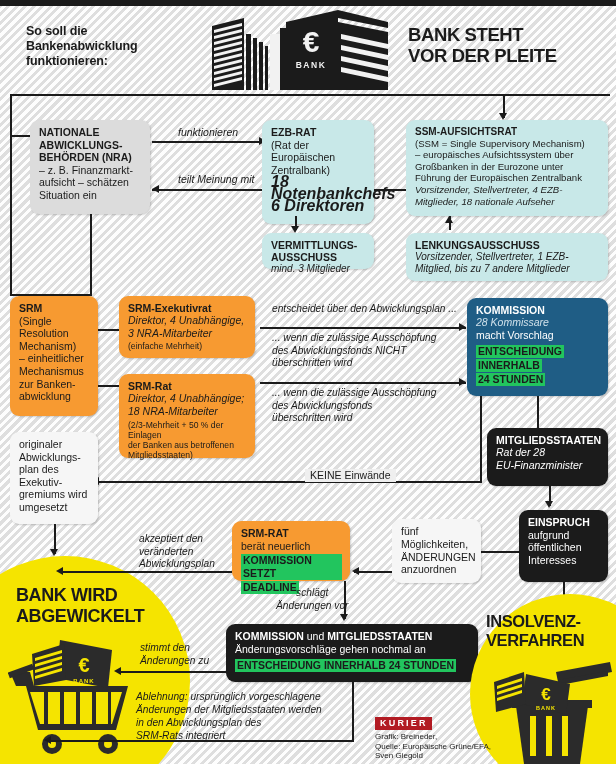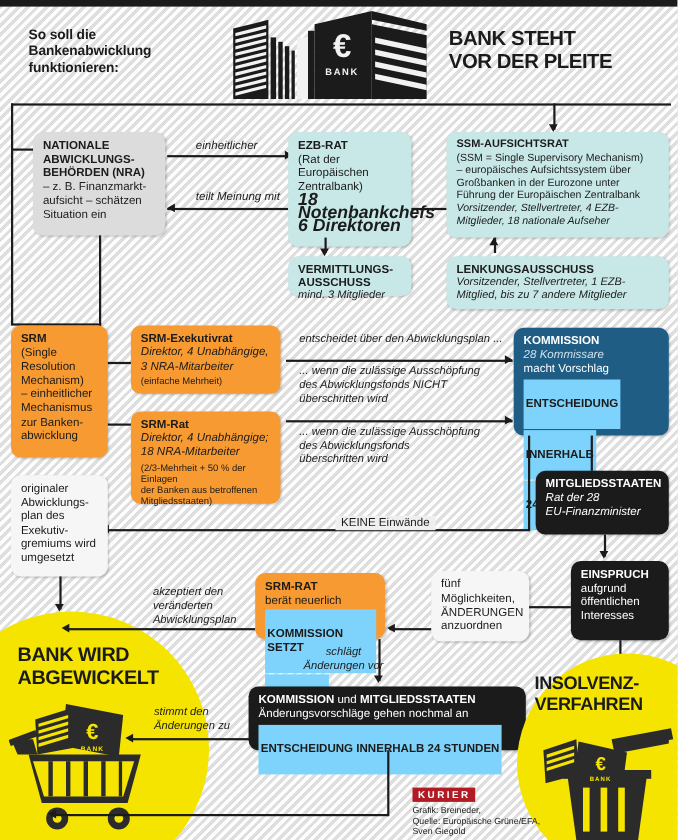--- a/index.html
+++ b/index.html
@@ -50,22 +50,22 @@
   .box .it{font-style:italic;}
 
   .b-grey{background:#dcdcdc;color:#1b1b1b;}
   .b-white{background:#f6f6f6;color:#1b1b1b;}
   .b-cyan{background:#c8e8e8;color:#1b1b1b;}
   .b-orange{background:#f79a31;color:#1b1b1b;}
   .b-blue{background:#1f5d85;color:#ffffff;}
   .b-black{background:#1b1b1b;color:#ffffff;}
 
   .hl{
-    background:#7dd3fc;color:#1b1b1b;font-weight:bold;
-    display:inline-block;padding:16px 2px;line-height:13px;
+    background:#22c55e;color:#1b1b1b;font-weight:bold;
+    display:inline-block;padding:0 2px;line-height:13px;
   }
 
   
   .ln{position:absolute;background:#1b1b1b;}
   .lnh{height:1.6px;}
   .lnv{width:1.6px;}
   .arw{position:absolute;width:0;height:0;}
   .arw-r{border-top:4.5px solid transparent;border-bottom:4.5px solid transparent;border-left:7px solid #1b1b1b;}
   .arw-l{border-top:4.5px solid transparent;border-bottom:4.5px solid transparent;border-right:7px solid #1b1b1b;}
   .arw-d{border-left:4.5px solid transparent;border-right:4.5px solid transparent;border-top:7px solid #1b1b1b;}
@@ -152,21 +152,21 @@
 
   <div class="box b-grey" style="left:30px;top:120px;width:120px;height:94px;font-size:10.5px;line-height:12.5px;">
     <div class="t">NATIONALE</div>
     <div class="t">ABWICKLUNGS-</div>
     <div class="t">BEHÖRDEN (NRA)</div>
     <div style="white-space:pre-line;">– z. B. Finanzmarkt-
 aufsicht – schätzen
 Situation ein</div>
   </div>
 
-  <div class="note" style="left:178px;top:126px;font-size:10.5px;">einheitlicher</div>
+  <div class="note" style="left:178px;top:126px;font-size:10.5px;">funktionieren</div>
   <div class="ln lnh abs" style="left:152px;top:141px;width:110px;"></div>
   <div class="arw arw-r abs" style="left:259px;top:137px;"></div>
 
   <div class="note" style="left:178px;top:173px;font-size:10.5px;">teilt Meinung mit</div>
   <div class="ln lnh abs" style="left:152px;top:189px;width:110px;"></div>
   <div class="arw arw-l abs" style="left:152px;top:185px;"></div>
 
   <div class="box b-cyan" style="left:262px;top:120px;width:112px;height:104px;font-size:10.5px;line-height:12.5px;">
     <div class="t">EZB-RAT</div>
     <div style="white-space:pre-line;">(Rat der
@@ -384,20 +384,24 @@
   </div>
 
   <div class="note" style="left:140px;top:642px;font-size:10.2px;white-space:pre-line;">stimmt den
 Änderungen zu</div>
   <div class="ln lnh abs" style="left:118px;top:671px;width:110px;"></div>
   <div class="arw arw-l abs" style="left:114px;top:667px;"></div>
 
   <div class="ln lnv abs" style="left:352px;top:682px;height:60px;"></div>
   <div class="ln lnh abs" style="left:48px;top:740px;width:305px;"></div>
   <div class="arw arw-l abs" style="left:44px;top:736px;"></div>
+  <div class="note" style="left:136px;top:690px;font-size:10.2px;white-space:pre-line;line-height:13px;">Ablehnung: ursprünglich vorgeschlagene
+Änderungen der Mitgliedsstaaten werden
+in den Abwicklungsplan des
+SRM-Rats integriert</div>
 
   <div class="circle" style="left:470px;top:594px;width:200px;height:200px;"></div>
   <div class="circ-title" style="left:486px;top:612px;font-size:16.5px;line-height:19px;letter-spacing:-.4px;">
     <div>INSOLVENZ-</div>
     <div>VERFAHREN</div>
   </div>
 
   <svg class="abs" style="left:484px;top:660px;width:128px;height:104px;" viewBox="0 0 128 104">
     <g fill="#2b2b2b">
 

